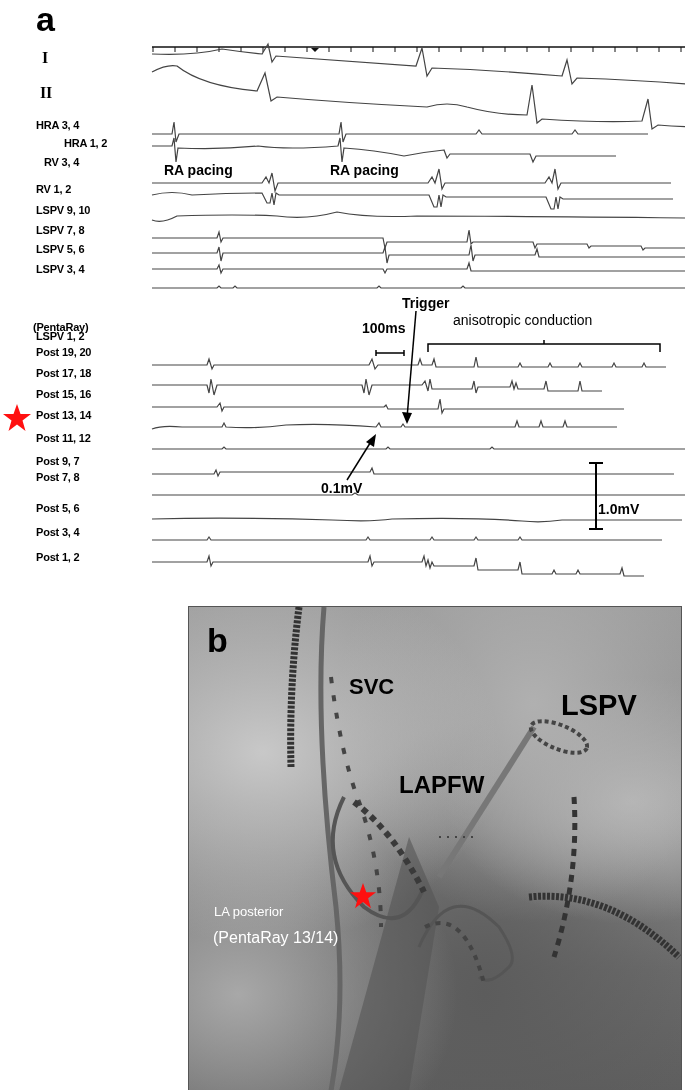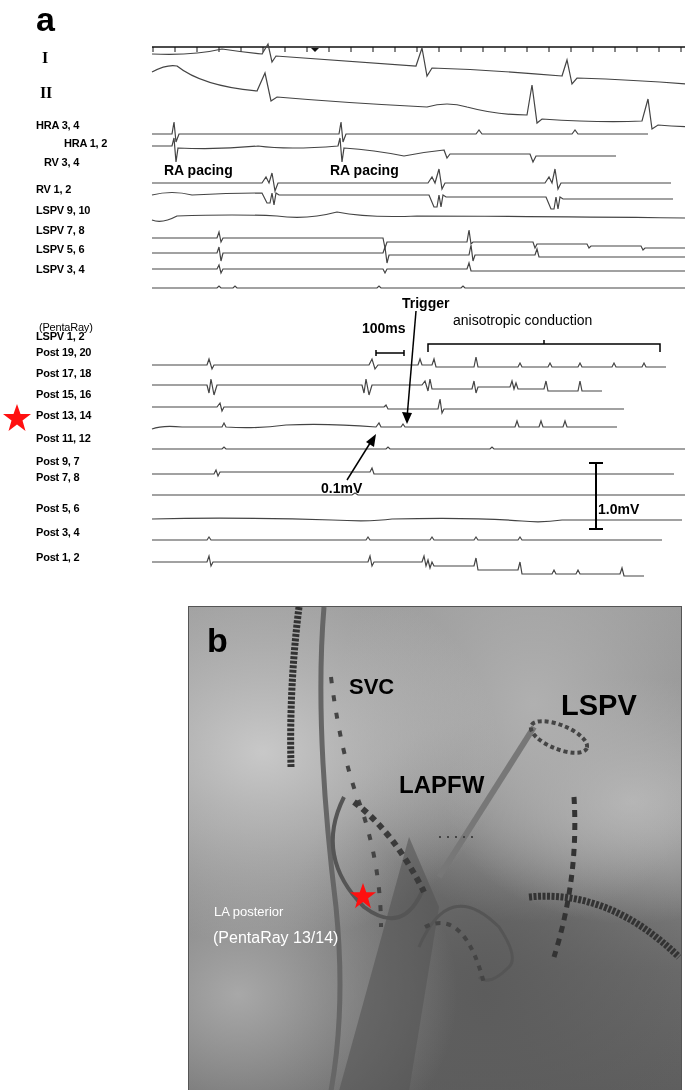--- a/index.html
+++ b/index.html
@@ -31,21 +31,21 @@
 <div class="lbl" style="top:120px;">HRA 3, 4</div>
 <div class="lbl" style="top:138px;margin-left:28px;">HRA 1, 2</div>
 <div class="lbl" style="top:157px;margin-left:8px;">RV 3, 4</div>
 <div class="lbl" style="top:184px;">RV 1, 2</div>
 <div class="lbl" style="top:205px;">LSPV 9, 10</div>
 <div class="lbl" style="top:225px;">LSPV 7, 8</div>
 <div class="lbl" style="top:244px;">LSPV 5, 6</div>
 <div class="lbl" style="top:264px;">LSPV 3, 4</div>
 <div class="lbl" style="top:283px;margin-top:48px;">LSPV 1, 2</div>
 
-<div class="lbl" style="top:322px;left:39px;font-weight:normal;">(PentaRay)</div>
+<div class="lbl" style="top:322px;left:33px;font-weight:bold;">(PentaRay)</div>
 
 <div class="lbl" style="top:347px;">Post 19, 20</div>
 <div class="lbl" style="top:368px;">Post 17, 18</div>
 <div class="lbl" style="top:389px;">Post 15, 16</div>
 <div class="lbl" style="top:410px;">Post 13, 14</div>
 <div class="lbl" style="top:433px;">Post 11, 12</div>
 <div class="lbl" style="top:456px;">Post 9, 7</div>
 <div class="lbl" style="top:472px;text-align:right;">Post 7, 8</div>
 <div class="lbl" style="top:503px;">Post 5, 6</div>
 <div class="lbl" style="top:527px;">Post 3, 4</div>

